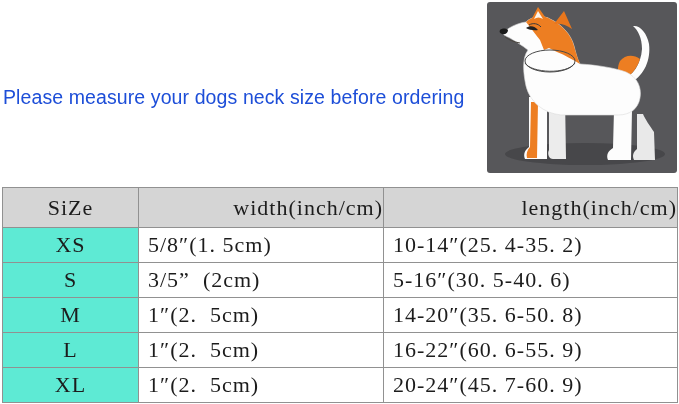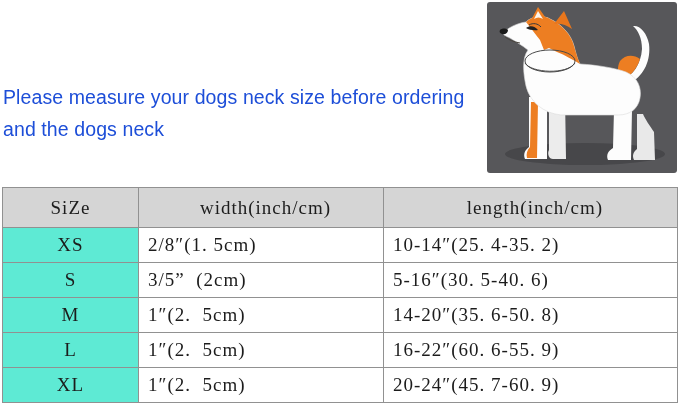--- a/index.html
+++ b/index.html
@@ -32,53 +32,52 @@
   .dog-image svg { display: block; width: 100%; height: 100%; }
 
   
   table.size-chart {
     position: absolute;
     left: 2px; top: 187px;
     width: 675px;
     border-collapse: collapse;
     table-layout: fixed;
     font-family: "Liberation Serif", serif;
-    font-size: 19px;
+    font-size: 22px;
     letter-spacing: 1px;
     color: #1c1c1c;
     padding-left: 16px;
   }
   .size-chart col.c1 { width: 136px; }
   .size-chart col.c2 { width: 245px; }
   .size-chart col.c3 { width: 294px; }
   .size-chart th, .size-chart td {
     border: 1px solid #919191;
     padding: 0;
     white-space: pre;
     overflow: hidden;
   }
   .size-chart th {
     height: 39px;
     background: #d5d5d5;
     font-weight: normal;
   }
   .size-chart td { height: 34px; background: #ffffff; }
   .size-chart th.col-size { text-align: center; }
-  .size-chart th.col-width, .size-chart th.col-length { text-align: center; padding-left: 9px; }
+  .size-chart th.col-width, .size-chart th.col-length { text-align: right; padding-left: 9px; }
   .size-chart td.cell-size { background: #5eead4; text-align: center; }
   .size-chart td.cell-width, .size-chart td.cell-length { text-align: left; padding-left: 9px; }
 </style>
 </head>
 <body>
 
 <div class="page">
 
   <div class="notice">
     <div>Please measure your dogs neck size before ordering</div>
-    <div>and the dogs neck</div>
   </div>
 
   <div class="dog-image">
     <svg viewBox="0 0 190 171" xmlns="http://www.w3.org/2000/svg">
 
       <rect x="0" y="0" width="190" height="171" rx="3" fill="#57575A"></rect>
 
       <ellipse cx="98" cy="152" rx="80" ry="11" fill="#47474A"></ellipse>
 
       <path d="M134,78 C146,74 154,62 155,47 C155,36 151,28 146,24 C153,23 160,31 162,42 C164,58 157,73 145,80 C141,82 136,81 134,78 Z" fill="#FDFDFD"></path>
@@ -117,21 +116,21 @@
         <col class="c3">
       </colgroup>
     <tbody>
         <tr>
       <th class="col-size">SiZe</th>
       <th class="col-width">width(inch/cm)</th>
       <th class="col-length">length(inch/cm)</th>
     </tr>
     <tr>
       <td class="cell-size">XS</td>
-      <td class="cell-width">2/8″(1. 5cm)</td>
+      <td class="cell-width">5/8″(1. 5cm)</td>
       <td class="cell-length">10-14″(25. 4-35. 2)</td>
     </tr>
     <tr>
       <td class="cell-size">S</td>
       <td class="cell-width">3/5”  (2cm)</td>
       <td class="cell-length">5-16″(30. 5-40. 6)</td>
     </tr>
     <tr>
       <td class="cell-size">M</td>
       <td class="cell-width">1″(2.  5cm)</td>

